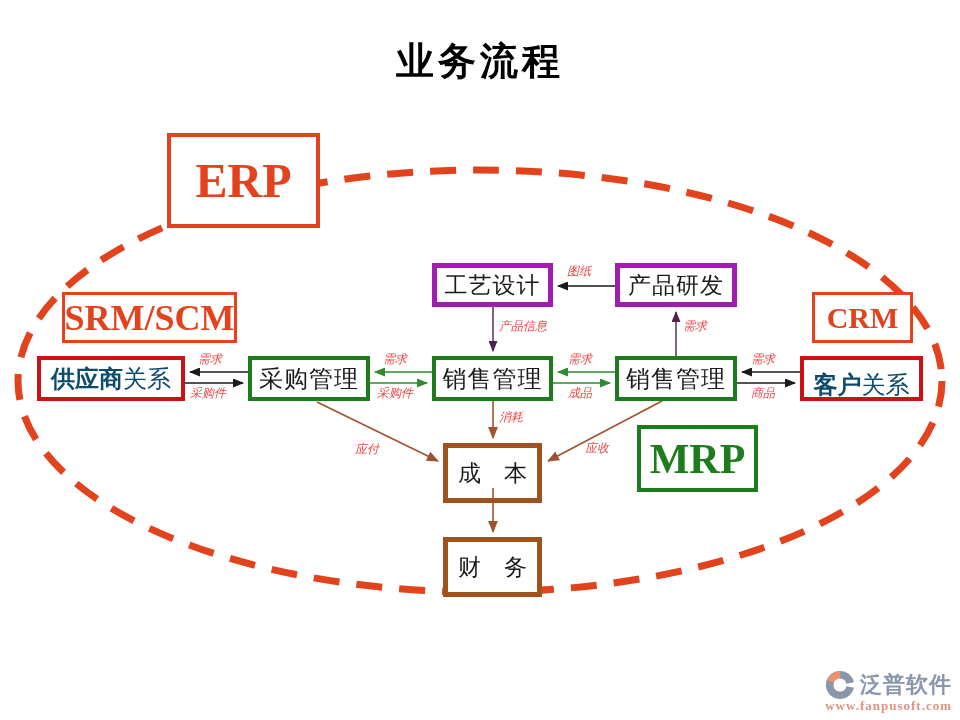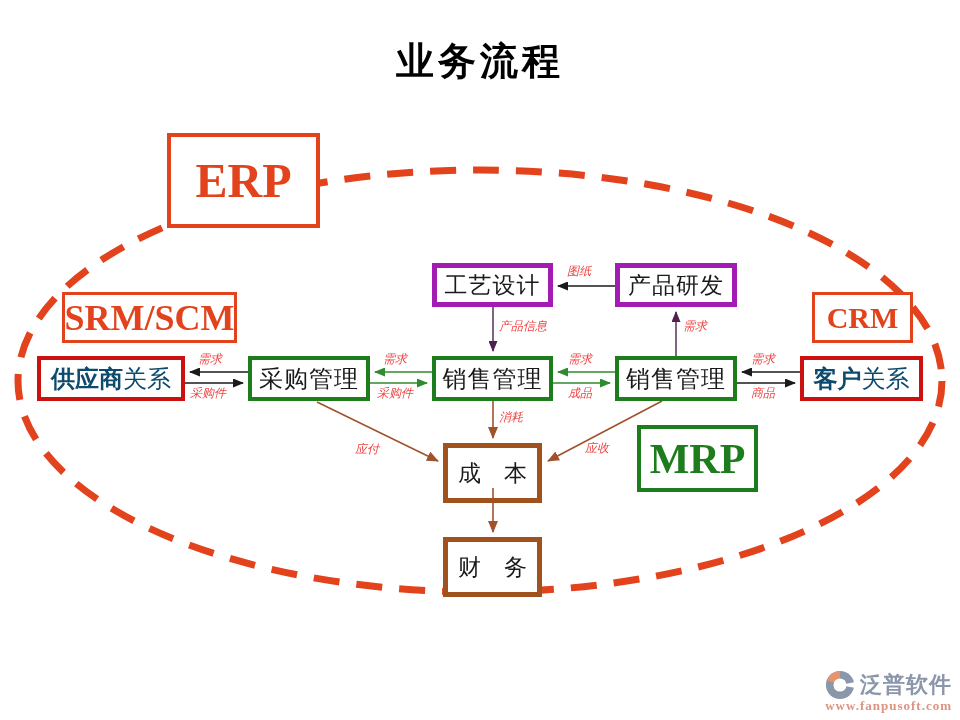--- a/index.html
+++ b/index.html
@@ -34,21 +34,21 @@
   .pbox  {border:5px solid #a21cb4;color:#1a1a1a;font-size:23px;height:44px;top:263px;letter-spacing:1px;}
   .design{left:432px;width:121px;}
   .rd    {left:615px;width:122px;}
   
   .rbox  {border:4px solid #cc1111;color:#0c4a6e;font-size:24px;height:45px;top:356px;}
   .gbox  {border:4px solid #1d7d1d;color:#1a1a1a;font-size:24px;height:45px;top:356px;letter-spacing:1px;}
   .supplier{left:37px;width:148px;}
   .purchasing{left:248px;width:122px;}
   .production{left:432px;width:121px;}
   .sales {left:615px;width:122px;}
-  .customer{left:800px;width:123px;}
+  .customer{left:800px;width:123px;align-items:flex-end;}
   .bold-part{font-weight:bold;}
   
   .bbox  {border:5px solid #a0521e;color:#1a1a1a;font-size:23px;width:99px;height:60px;left:443px;}
   .cost  {top:443px;}
   .finance{top:537px;}
   
   .watermark{
     position:absolute;right:8px;bottom:6px;z-index:5;text-align:right;
     font-family:"Liberation Serif","DejaVu Serif",serif;
   }

